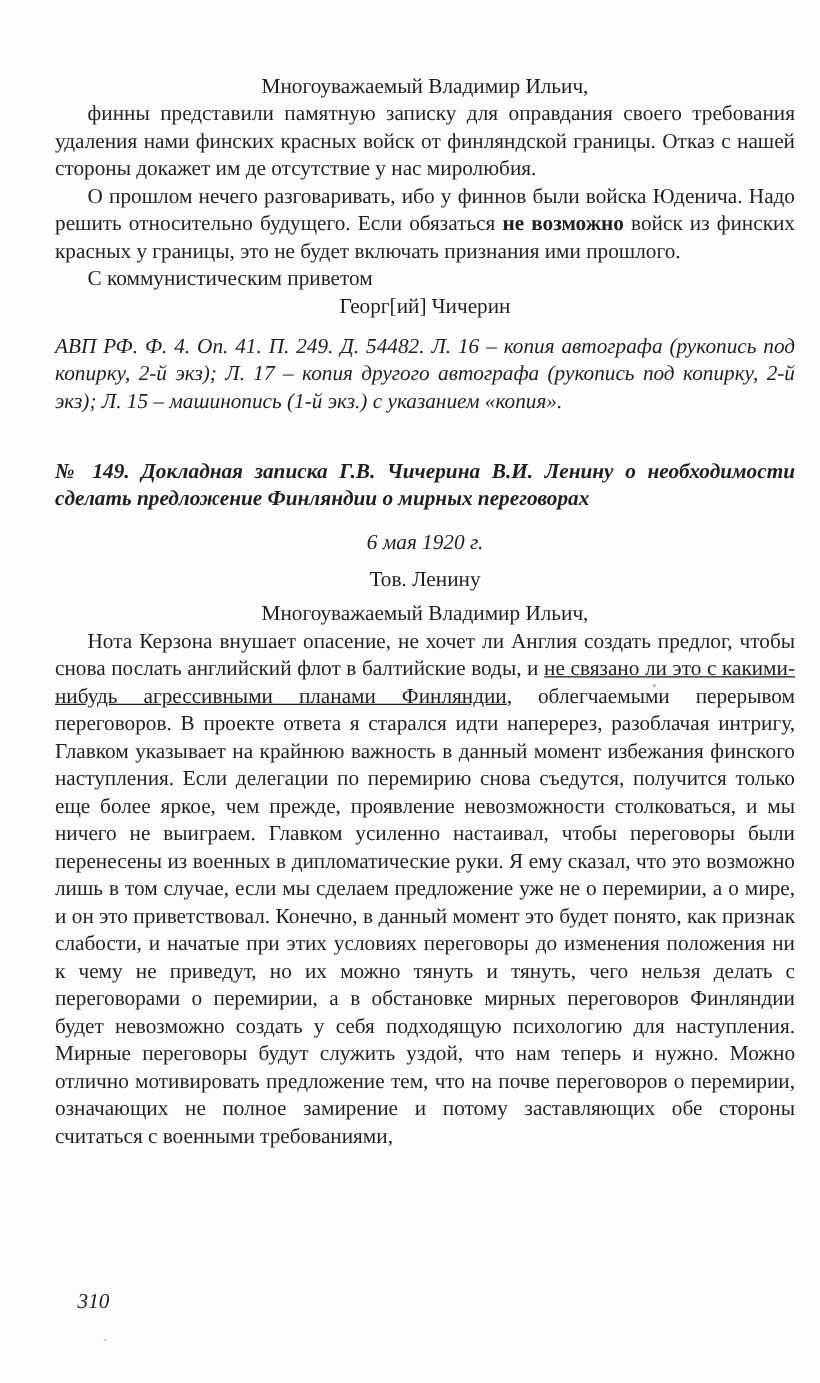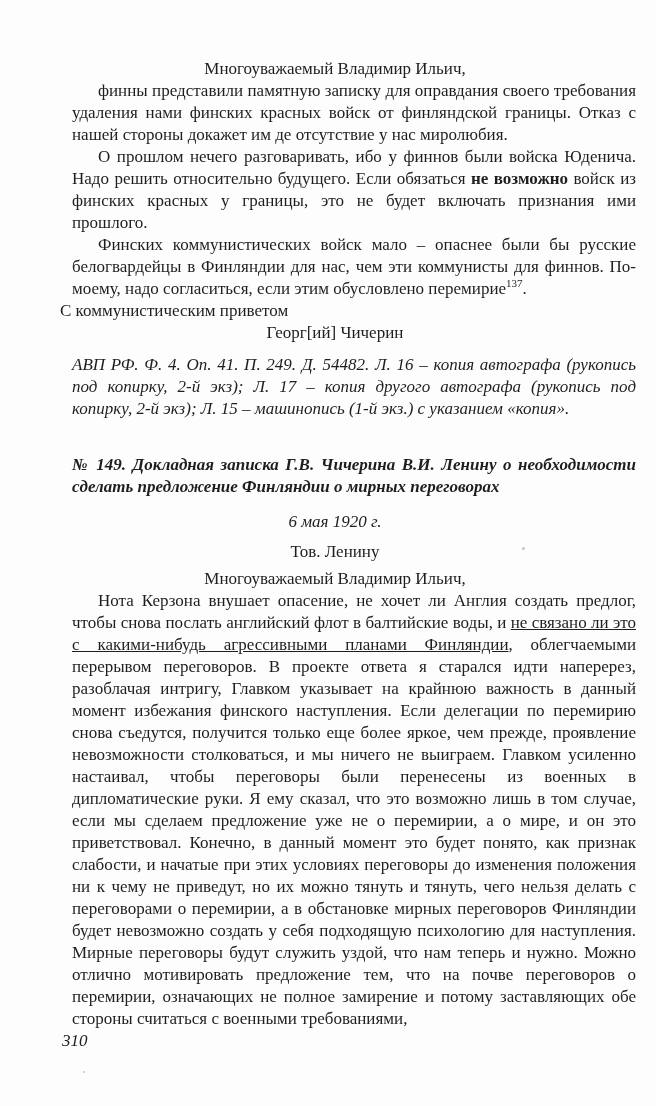--- a/index.html
+++ b/index.html
@@ -9,32 +9,31 @@
     background: #fdfdfd;
     color: #1e1e1e;
     font-family: "Liberation Serif", "DejaVu Serif", serif;
     overflow: hidden;
     position: relative;
   }
   .page {
     box-sizing: border-box;
     width: 656px;
     height: 1106px;
-    padding: 58px 20px 0 34px;
+    padding: 58px 20px 0 44px;
     position: relative;
   }
   p {
     margin: 0;
     font-size: 17px;
     line-height: 22px;
   }
   .just {
     text-align: justify;
     hyphens: auto;
-    margin-left: 38px;
     -webkit-hyphens: auto;
   }
   .indent   { text-indent: 26px; }
   .center   { text-align: center; }
   .right    { text-align: center; }
   .italic   { font-style: italic; }
   .bold     { font-weight: bold; }
   .archive  { margin-top: 10px; }
   .heading  { margin-top: 34px; font-style: italic; }
   .date-line      { margin-top: 13px; }
@@ -68,21 +67,20 @@
 <body>
 
 <div class="page">
 
   <div>
     <p class="center">Многоуважаемый Владимир Ильич,</p>
     <p class="just indent">
       <span>финны представили памятную записку для оправдания своего требования удаления нами финских красных войск от финляндской границы. Отказ с нашей стороны докажет им де отсутствие у нас миролюбия.</span>
     </p>
     <p class="just indent"><span>О прошлом нечего разговаривать, ибо у финнов были войска Юденича. Надо решить относительно будущего. Если обязаться </span><b class="inline-bold">не возможно</b><span> войск из финских красных у границы, это не будет включать признания ими прошлого.</span></p>
-    <p class="just indent"><span>Финских коммунистических войск мало – опаснее были бы русские белогвардейцы в Финляндии для нас, чем эти коммунисты для финнов. По-моему, надо согласиться, если этим обусловлено перемирие</span><sup class="fn">137</sup><span>.</span></p>
     <p class="indent">С коммунистическим приветом</p>
     <p class="right">Георг[ий] Чичерин</p>
     <p class="just italic archive">АВП РФ. Ф. 4. Оп. 41. П. 249. Д. 54482. Л. 16 – копия автографа (рукопись под копирку, 2-й экз); Л. 17 – копия другого автографа (рукопись под копирку, 2-й экз); Л. 15 – машинопись (1-й экз.) с указанием «копия».</p>
   </div>
 
   <div>
     <p class="just bold heading">№ 149. Докладная записка Г.В. Чичерина В.И. Ленину о необходимости сделать предложение Финляндии о мирных переговорах</p>
     <p class="right italic date-line">6 мая 1920 г.</p>
     <p class="right addressee-line">Тов. Ленину</p>
     <p class="center salutation-2">Многоуважаемый Владимир Ильич,</p>

